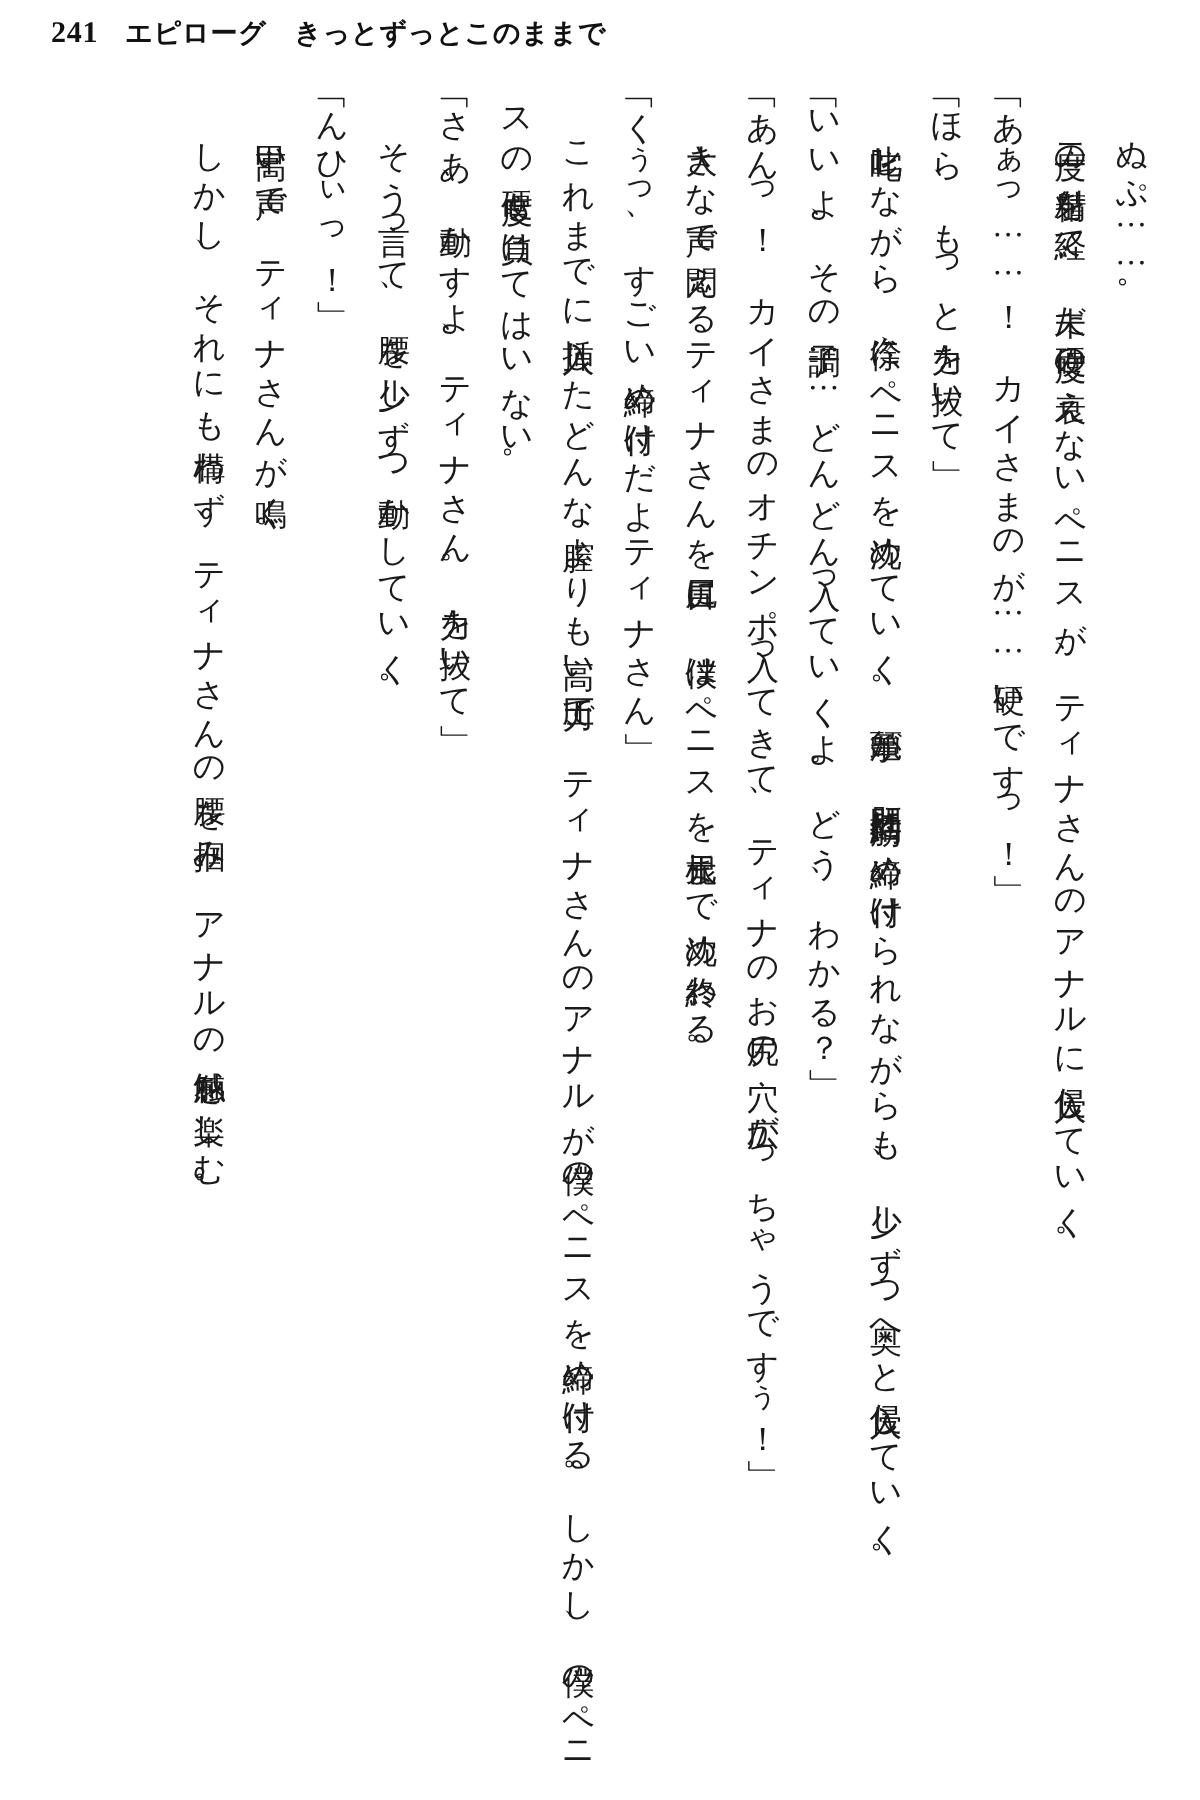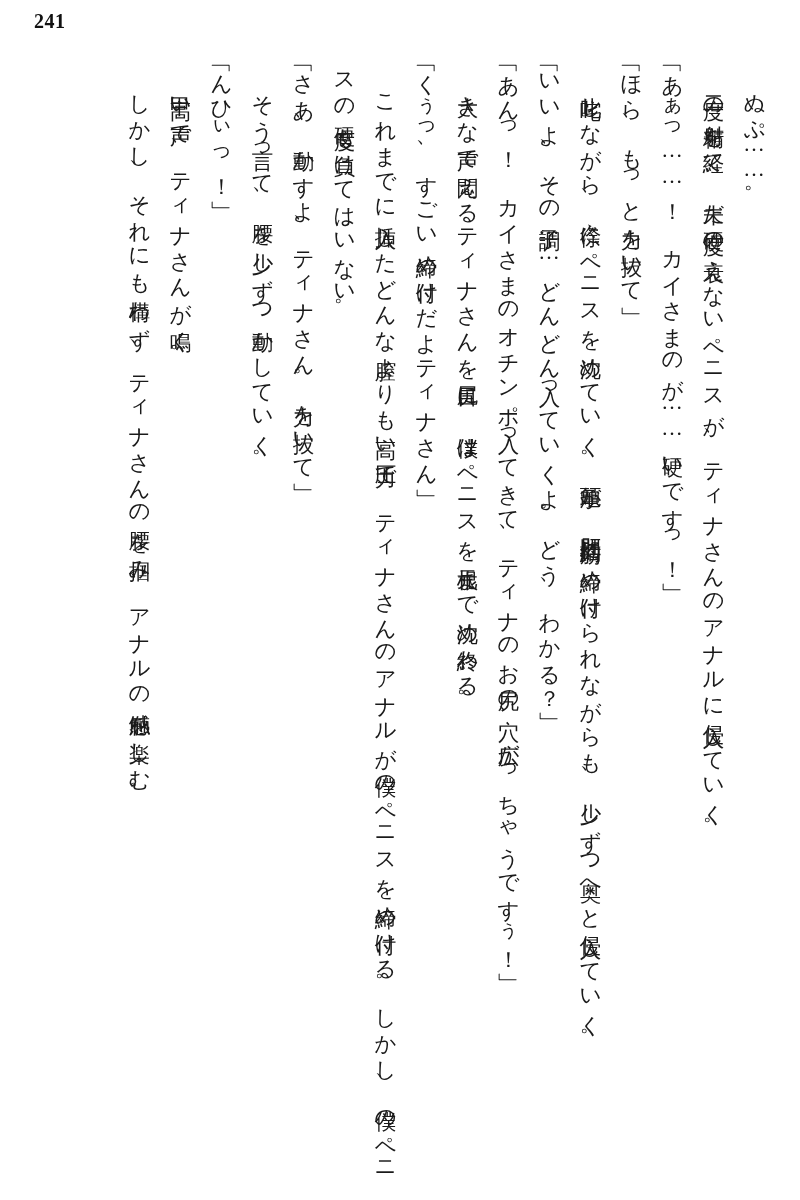--- a/index.html
+++ b/index.html
@@ -77,20 +77,21 @@
     text-indent: 21.5px;
   }
 </style>
 </head>
 <body>
 
 <div class="page">
 
   <div class="header">
     <span class="page-number">241</span>
+    <span class="header-title">エピローグ　きっとずっとこのままで</span>
   </div>
 
   <div class="body-area">
     <div class="vtext" id="vtext">
         <p class="ind">ぬぷ……。</p>
         <p class="ind">二度の射精を経て、未だ硬度の衰えないペニスが、ティナさんのアナルに侵入していく。</p>
         <p>「あぁっ……！　カイさまのが……硬いですっ！」</p>
         <p>「ほら、もっと力を抜いて」</p>
         <p class="ind">叱咤しながら、徐々にペニスを沈めていく。亀頭が、肛門括約筋に締め付けられながらも、少しずつ奥へと侵入していく。</p>
         <p>「いいよ、その調子……どんどん入っていくよ。どう、わかる？」</p>

